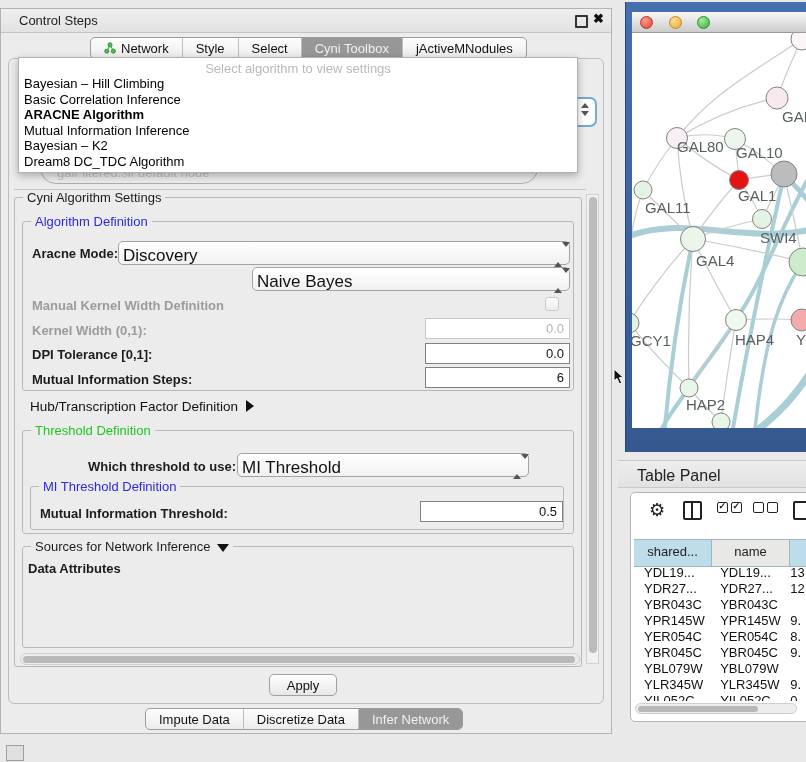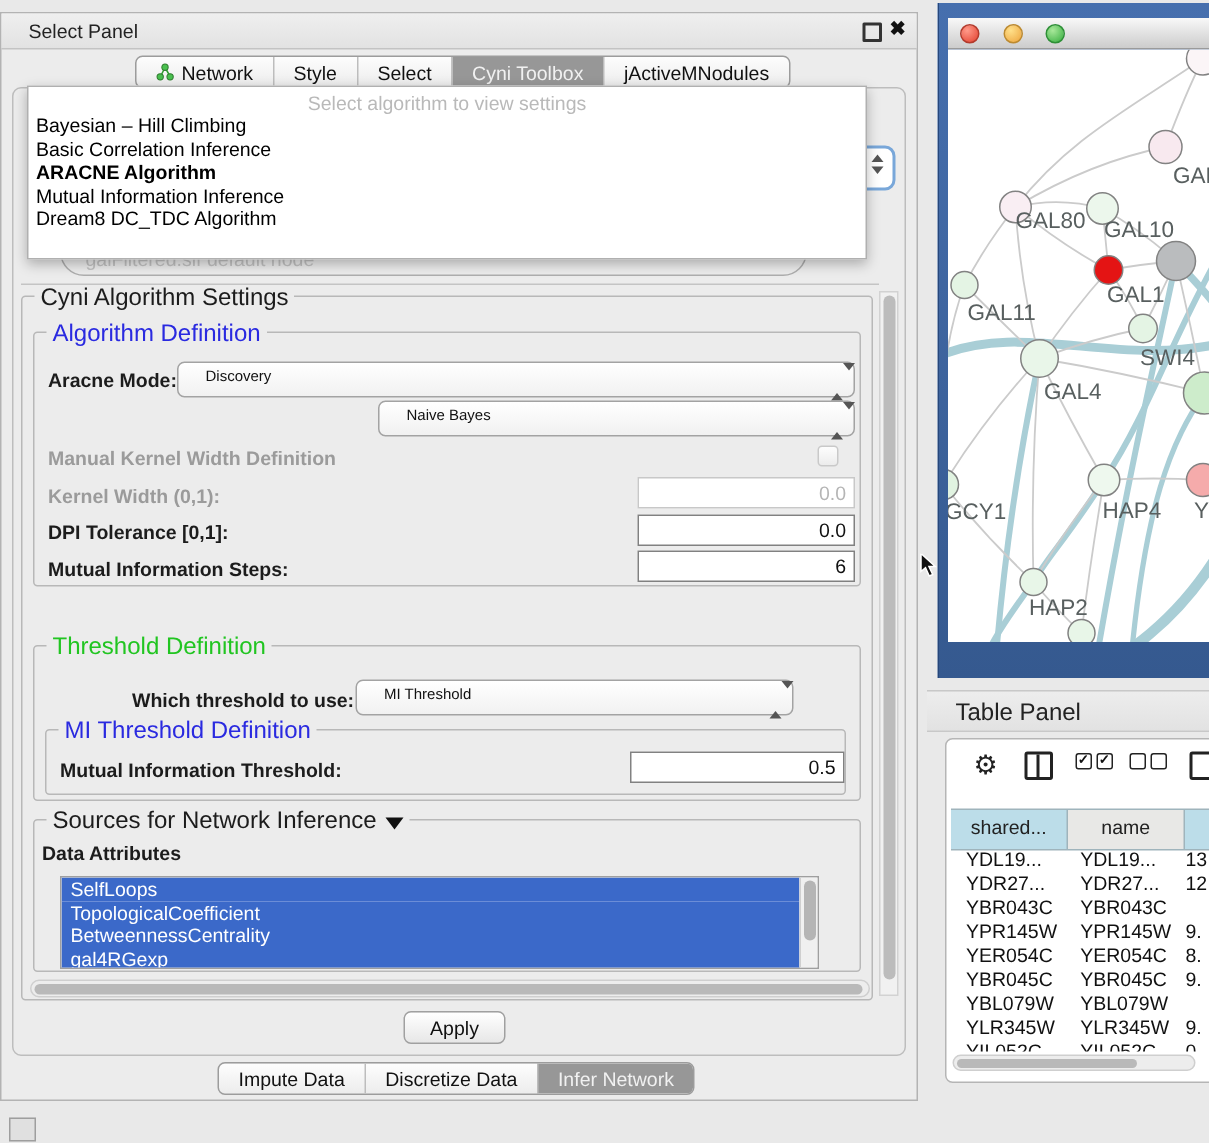--- a/index.html
+++ b/index.html
@@ -24,30 +24,30 @@
   .ghost-combo{left:40px;top:150px;width:498px;height:34px;border:1px solid #aeaeae;border-radius:16px;box-sizing:border-box;z-index:5;}
   .ghost-combo span{position:absolute;left:16px;bottom:3px;color:#c2c2c2;font-size:13px;}
   .focus-combo{left:556px;top:97px;width:41px;height:30px;background:#fff;border:2px solid #79a7d9;border-radius:7px;box-sizing:border-box;z-index:5;}
   
   .dropdown{left:18px;top:57px;width:560px;height:116px;background:#fff;border:1px solid #b0b0b0;box-shadow:0 3px 8px rgba(0,0,0,.28);z-index:50;box-sizing:border-box;}
   .dd-placeholder{display:block;text-align:center;color:#b9b9b9;font-size:13px;padding-top:3px;height:15px;}
   .dd-item{height:15.5px;line-height:15.5px;padding-left:5px;font-size:13px;color:#000;white-space:nowrap;}
   .dd-item.sel{font-weight:700;}
   
   .group{position:absolute;border:1px solid #b8b8b8;border-radius:3px;box-sizing:border-box;}
-  .gtitle{position:absolute;top:-8px;left:8px;background:#ececec;padding:0 4px;font-size:16px;white-space:nowrap;}
+  .gtitle{position:absolute;top:-8px;left:8px;background:#ececec;padding:0 4px;font-size:13px;white-space:nowrap;}
   .gtitle.blue{color:#2a2ae0;}
   .gtitle.green{color:#21c521;}
   .gtitle.dark{color:#1c1c1c;}
   .lbl{position:absolute;font-size:13px;font-weight:700;color:#1c1c1c;white-space:nowrap;}
   .lbl.dis{color:#9b9b9b;}
   .lbl.plain{font-weight:400;color:#111;}
   
   .combo{position:absolute;height:24px;background:linear-gradient(#ffffff,#f1f1f1);border:1px solid #a3a3a3;border-radius:5px;box-sizing:border-box;}
-  .combo .val{position:absolute;left:18px;top:4px;font-size:10px;color:#111;white-space:nowrap;}
+  .combo .val{position:absolute;left:4px;top:4px;font-size:17px;color:#111;white-space:nowrap;}
   .combo .arrows{position:absolute;right:7px;top:5px;width:8px;}
   .tri-up{width:0;height:0;border-left:4px solid transparent;border-right:4px solid transparent;border-bottom:5px solid #555;margin-bottom:3px;}
   .tri-dn{width:0;height:0;border-left:4px solid transparent;border-right:4px solid transparent;border-top:5px solid #555;}
   
   .tinput{position:absolute;height:21px;background:#fff;border:1px solid #818181;box-sizing:border-box;font-size:13px;text-align:right;padding:2px 5px 0 0;color:#111;}
   .tinput.dis{border-color:#c8c8c8;color:#b5b5b5;}
   .chk{position:absolute;width:14px;height:14px;border:1px solid #c9c9c9;border-radius:3px;background:linear-gradient(#fdfdfd,#ececec);box-sizing:border-box;}
   .arrow-right{display:inline-block;width:0;height:0;border-top:6px solid transparent;border-bottom:6px solid transparent;border-left:8px solid #111;margin-left:8px;vertical-align:-1px;}
   .arrow-down{display:inline-block;width:0;height:0;border-left:6px solid transparent;border-right:6px solid transparent;border-top:8px solid #111;margin-left:6px;vertical-align:-1px;}
   
@@ -91,21 +91,21 @@
   .card-hsb .thumb{position:absolute;left:2px;top:1.5px;width:120px;height:6px;background:#b9b9b9;border-radius:4px;}
   .mini-square{left:6px;top:745px;width:18px;height:16px;border:1px solid #9e9e9e;background:#e0e0e0;box-sizing:border-box;}
 </style>
 </head>
 <body>
 
 <div id="root">
 
   <div class="abs cp-window">
     <div class="cp-titlebar">
-      <span class="cp-title">Select Panel</span>
+      <span class="cp-title">Control Steps</span>
       <span class="float-icon"></span>
       <span class="close-icon">✖</span>
     </div>
   </div>
 
   <div class="abs seg-wrap" style="left:90px;top:37px;" id="topTabs">
       <div class="seg">
         <svg width="12" height="12">
           <line x1="6" y1="3" x2="3" y2="9" stroke="#2f9e2f"></line>
           <line x1="6" y1="3" x2="9.5" y2="9" stroke="#2f9e2f"></line>
@@ -142,20 +142,21 @@
     </div>
   </div>
 
   <div class="abs dropdown">
     <span class="dd-placeholder">Select algorithm to view settings</span>
     <div id="ddItems">
         <div class="dd-item">Bayesian – Hill Climbing</div>
         <div class="dd-item">Basic Correlation Inference</div>
         <div class="dd-item sel">ARACNE Algorithm</div>
         <div class="dd-item">Mutual Information Inference</div>
+        <div class="dd-item">Bayesian – K2</div>
         <div class="dd-item">Dream8 DC_TDC Algorithm</div>
       </div>
   </div>
 
   <div class="group" style="left:14px;top:197px;width:568px;height:470px;">
     <span class="gtitle dark">Cyni Algorithm Settings</span>
   </div>
 
   <div class="group" style="left:22px;top:221px;width:552px;height:170px;">
     <span class="gtitle blue">Algorithm Definition</span>
@@ -171,20 +172,23 @@
   </div>
   <span class="lbl dis" style="left:32px;top:298px;">Manual Kernel Width Definition</span>
   <div class="chk" style="left:545px;top:297px;"></div>
   <span class="lbl dis" style="left:32px;top:323px;">Kernel Width (0,1):</span>
   <div class="tinput dis abs" style="left:425px;top:318px;width:145px;">0.0</div>
   <span class="lbl" style="left:32px;top:347px;">DPI Tolerance [0,1]:</span>
   <div class="tinput abs" style="left:425px;top:343px;width:145px;">0.0</div>
   <span class="lbl" style="left:32px;top:372px;">Mutual Information Steps:</span>
   <div class="tinput abs" style="left:425px;top:367px;width:145px;">6</div>
 
+  <span class="lbl plain" style="left:30px;top:399px;font-size:13.5px;">
+    <span>Hub/Transcription Factor Definition</span><span class="arrow-right"></span>
+  </span>
 
   <div class="group" style="left:22px;top:430px;width:552px;height:104px;">
     <span class="gtitle green">Threshold Definition</span>
   </div>
   <span class="lbl" style="left:88px;top:459px;">Which threshold to use:</span>
   <div class="combo" style="left:237px;top:453px;width:292px;">
     <span class="val">MI Threshold</span>
     <span class="arrows"><span class="tri-up"></span><span class="tri-dn"></span></span>
   </div>
   <div class="group" style="left:30px;top:486px;width:534px;height:44px;">
@@ -192,31 +196,20 @@
   </div>
   <span class="lbl" style="left:40px;top:506px;">Mutual Information Threshold:</span>
   <div class="tinput abs" style="left:420px;top:501px;width:143px;">0.5</div>
 
   <div class="group" style="left:22px;top:546px;width:552px;height:102px;">
     <span class="gtitle dark">
       <span>Sources for Network Inference</span><span class="arrow-down"></span>
     </span>
   </div>
   <span class="lbl" style="left:28px;top:561px;">Data Attributes</span>
-  <div class="abs attrlist">
-    <div id="attrItems">
-        <div class="attritem">SelfLoops</div>
-        <div class="attritem">TopologicalCoefficient</div>
-        <div class="attritem">BetweennessCentrality</div>
-        <div class="attritem">gal4RGexp</div>
-      </div>
-    <div class="list-vsb">
-        <div class="thumb"></div>
-      </div>
-  </div>
   <div class="abs hsb">
       <div class="thumb"></div>
     </div>
   <div class="abs panel-vsb">
       <div class="thumb"></div>
     </div>
 
   <div class="abs applybtn">Apply</div>
   <div class="abs seg-wrap" style="left:145px;top:708px;" id="bottomTabs">
       <div class="seg">

